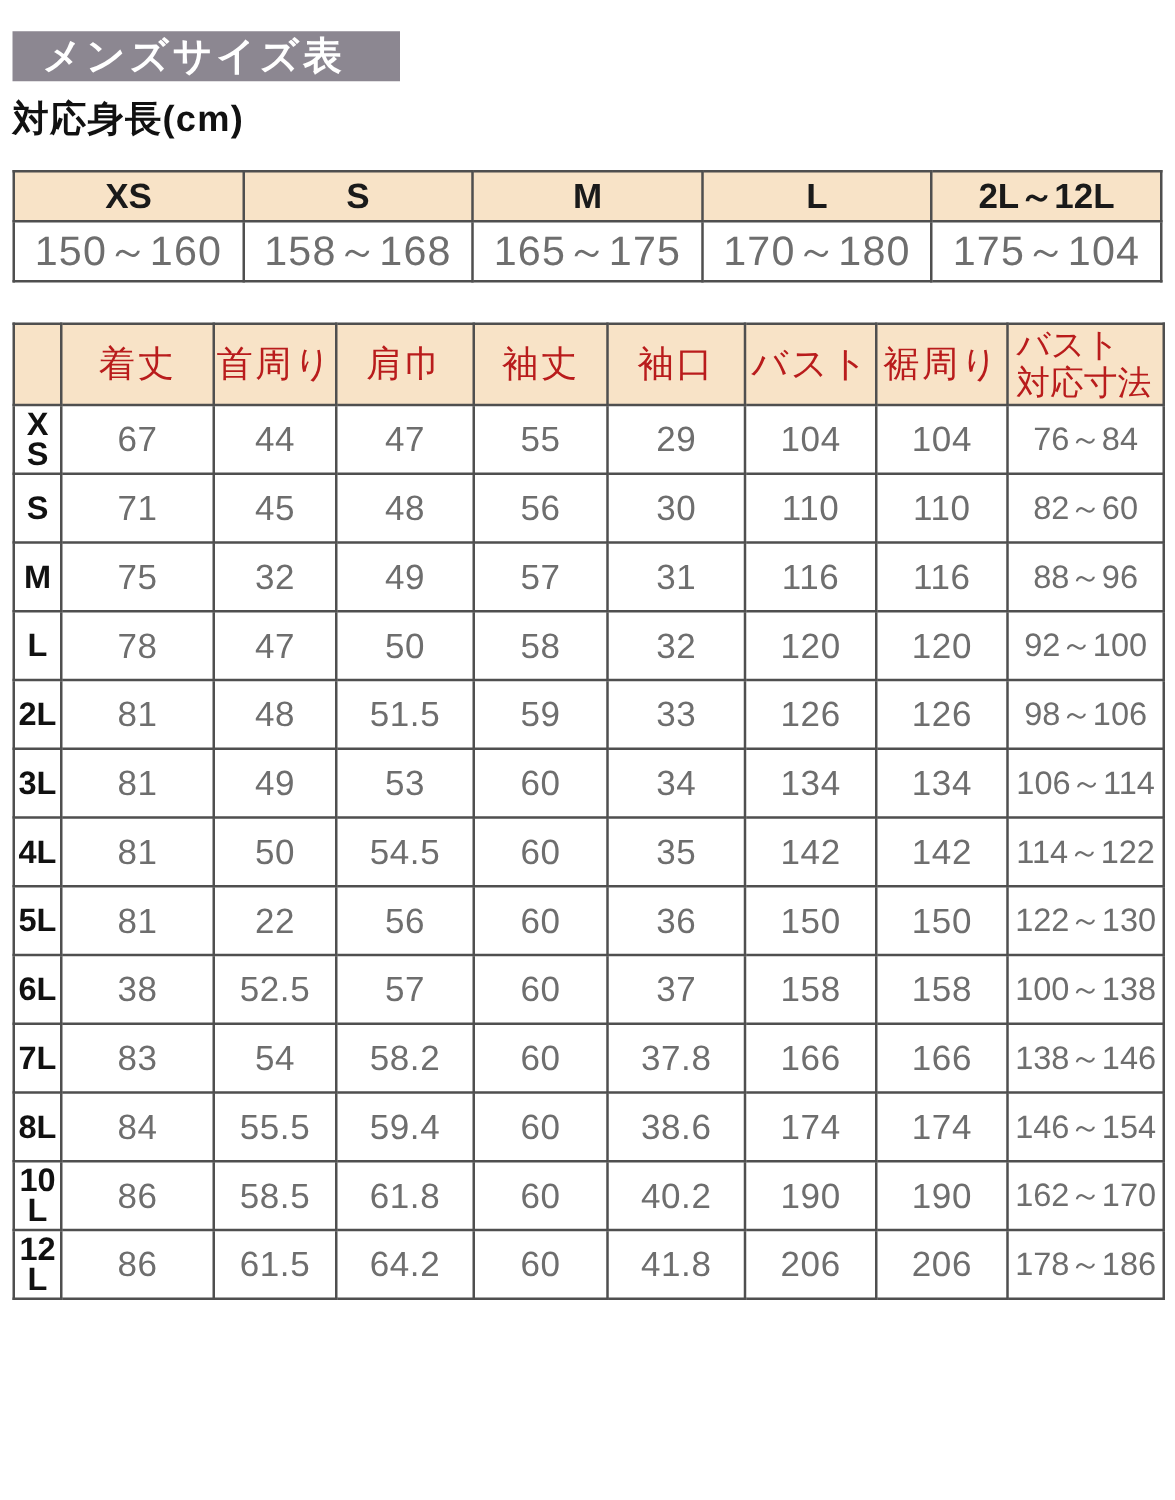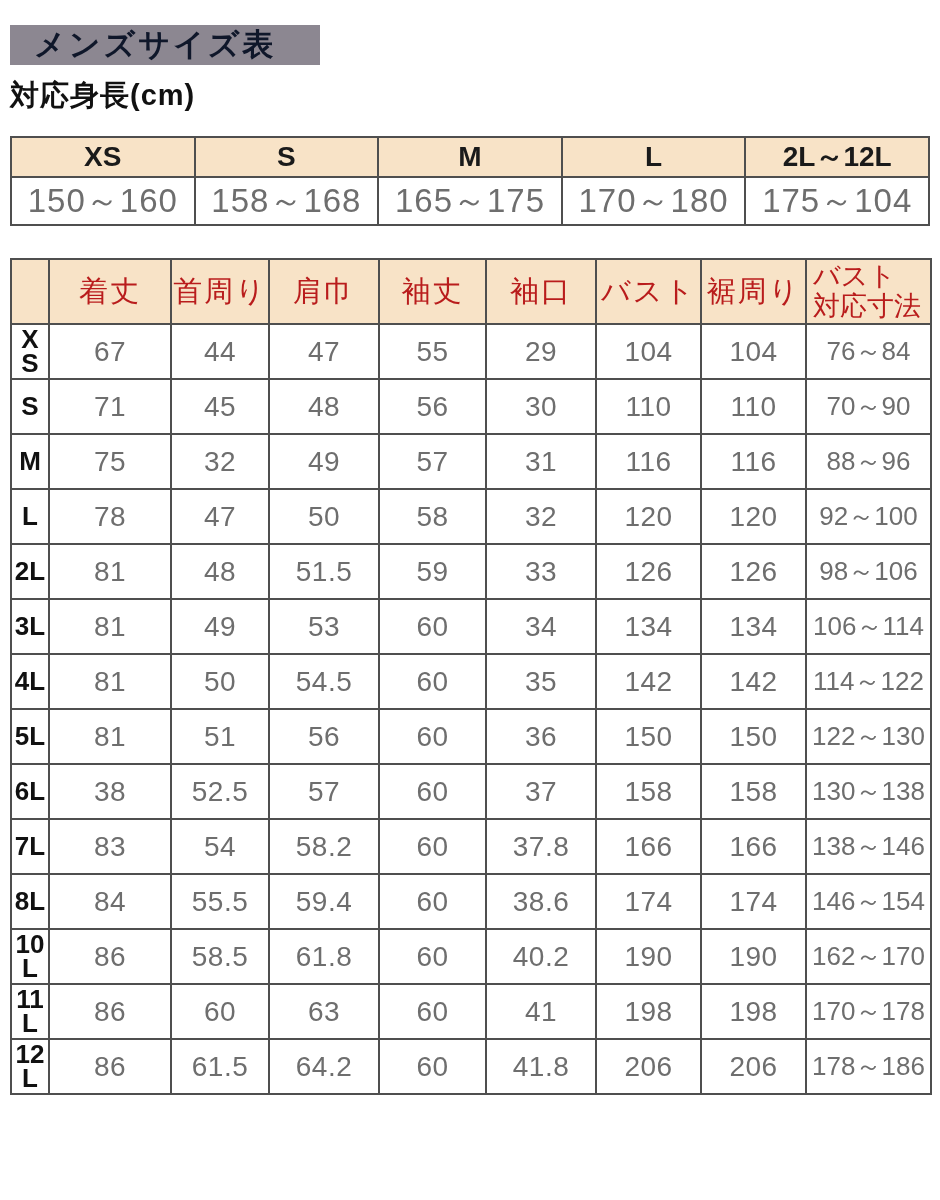--- a/index.html
+++ b/index.html
@@ -9,21 +9,21 @@
     color:#111;
   }
   .page{padding:25px 10px 0 10px;}
 
   .title-bar{
     width:286px;height:40px;background:#8c8791;
     display:flex;align-items:center;padding-left:24px;
     margin-bottom:11px;
   }
   .title-bar .title-text{
-    color:#0f172a;font-weight:bold;font-size:31px;letter-spacing:3px;
+    color:#ffffff;font-weight:bold;font-size:31px;letter-spacing:3px;
   }
 
   .height-label{
     font-size:29px;font-weight:bold;color:#111;
     margin:0 0 20px 0;letter-spacing:1px;
   }
 
   table{border-collapse:collapse;table-layout:fixed;}
   th,td{border:2px solid #4f4f4f;padding:0;text-align:center;vertical-align:middle;}
 
@@ -129,21 +129,21 @@
         </tr>
         <tr>
           <th>S</th>
           <td>71</td>
           <td>45</td>
           <td>48</td>
           <td>56</td>
           <td>30</td>
           <td>110</td>
           <td>110</td>
-          <td>70～90</td>
+          <td>82～60</td>
         </tr>
         <tr>
           <th>M</th>
           <td>75</td>
           <td>32</td>
           <td>49</td>
           <td>57</td>
           <td>31</td>
           <td>116</td>
           <td>116</td>
@@ -189,38 +189,38 @@
           <td>54.5</td>
           <td>60</td>
           <td>35</td>
           <td>142</td>
           <td>142</td>
           <td>114～122</td>
         </tr>
         <tr>
           <th>5L</th>
           <td>81</td>
-          <td>51</td>
+          <td>22</td>
           <td>56</td>
           <td>60</td>
           <td>36</td>
           <td>150</td>
           <td>150</td>
           <td>122～130</td>
         </tr>
         <tr>
           <th>6L</th>
           <td>38</td>
           <td>52.5</td>
           <td>57</td>
           <td>60</td>
           <td>37</td>
           <td>158</td>
           <td>158</td>
-          <td>130～138</td>
+          <td>100～138</td>
         </tr>
         <tr>
           <th>7L</th>
           <td>83</td>
           <td>54</td>
           <td>58.2</td>
           <td>60</td>
           <td>37.8</td>
           <td>166</td>
           <td>166</td>
@@ -242,31 +242,20 @@
           <td>86</td>
           <td>58.5</td>
           <td>61.8</td>
           <td>60</td>
           <td>40.2</td>
           <td>190</td>
           <td>190</td>
           <td>162～170</td>
         </tr>
         <tr>
-          <th>11L</th>
-          <td>86</td>
-          <td>60</td>
-          <td>63</td>
-          <td>60</td>
-          <td>41</td>
-          <td>198</td>
-          <td>198</td>
-          <td>170～178</td>
-        </tr>
-        <tr>
           <th>12L</th>
           <td>86</td>
           <td>61.5</td>
           <td>64.2</td>
           <td>60</td>
           <td>41.8</td>
           <td>206</td>
           <td>206</td>
           <td>178～186</td>
         </tr>

